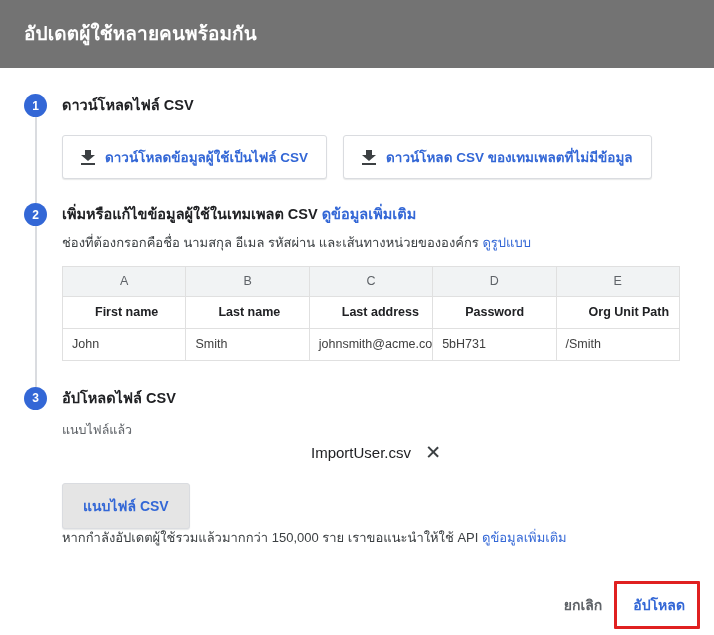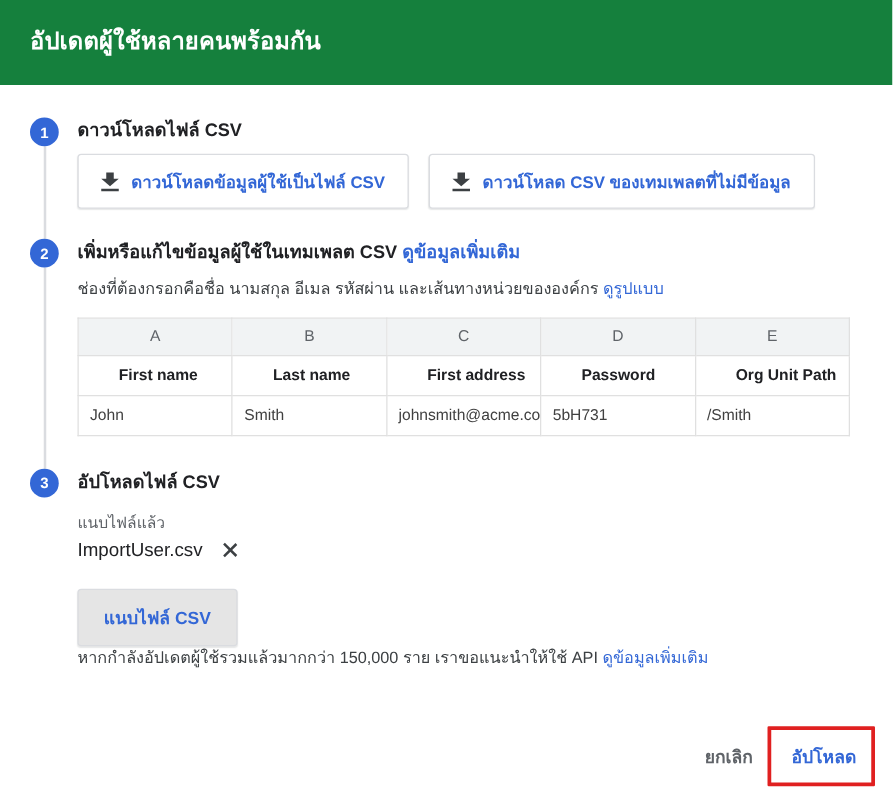--- a/index.html
+++ b/index.html
@@ -12,21 +12,21 @@
     background: #ffffff;
     font-family: "Liberation Sans", "DejaVu Sans", sans-serif;
     color: #202124;
     overflow: hidden;
     position: relative;
   }
 
   
   .dialog-header {
     height: 68px;
-    background: #15803d;
+    background: #737373;
     display: flex;
     align-items: center;
     padding: 0 24px;
     box-sizing: border-box;
   }
   .dialog-title {
     color: #ffffff;
     font-size: 19px;
     font-weight: bold;
     letter-spacing: 0.1px;
@@ -96,21 +96,21 @@
     font-size: 13px;
     color: #3c4043;
     margin-top: 8px;
     line-height: 1.35;
   }
 
   
   .btn-row {
     display: flex;
     gap: 16px;
-    margin-top: 6px;
+    margin-top: 18px;
     padding-bottom: 24px;
   }
   .btn-outline {
     display: inline-flex;
     align-items: center;
     gap: 10px;
     background: #ffffff;
     border: 1px solid #dadce0;
     border-radius: 3px;
     padding: 10px 18px;
@@ -197,20 +197,21 @@
   .attached-label {
     font-size: 12.5px;
     color: #5f6368;
     margin-top: 10px;
   }
   .file-row {
     display: flex;
     align-items: center;
     gap: 14px;
     margin-top: 4px;
+    justify-content: center;
   }
   .file-name {
     font-size: 15px;
     color: #202124;
   }
   .x-icon {
     width: 16px;
     height: 16px;
     position: relative;
     cursor: pointer;
@@ -333,21 +334,21 @@
             <tr class="col-letters">
           <td>A</td>
           <td>B</td>
           <td>C</td>
           <td>D</td>
           <td>E</td>
         </tr>
         <tr class="field-names">
           <td>First name</td>
           <td>Last name</td>
-          <td>First address</td>
+          <td>Last address</td>
           <td>Password</td>
           <td>Org Unit Path</td>
         </tr>
         <tr class="sample-row">
           <td>John</td>
           <td>Smith</td>
           <td>johnsmith@acme.com</td>
           <td>5bH731</td>
           <td>/Smith</td>
         </tr>

